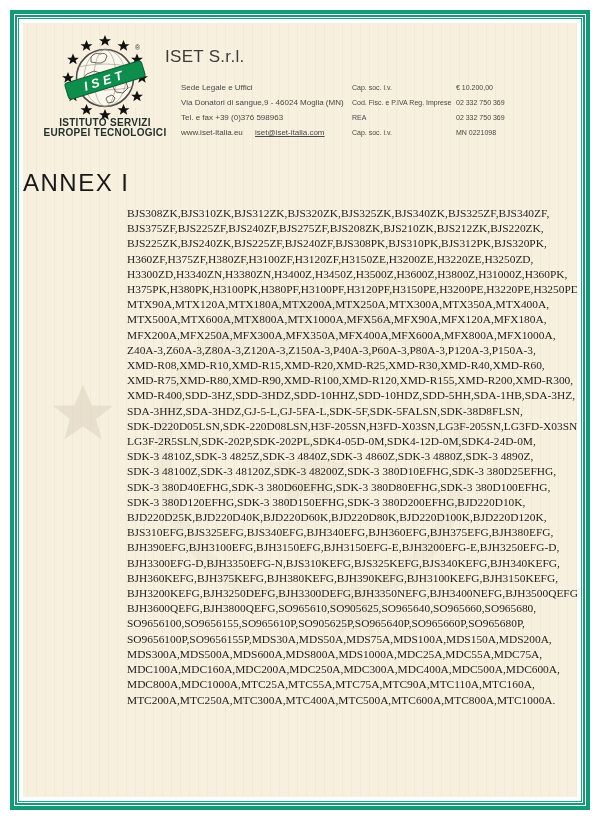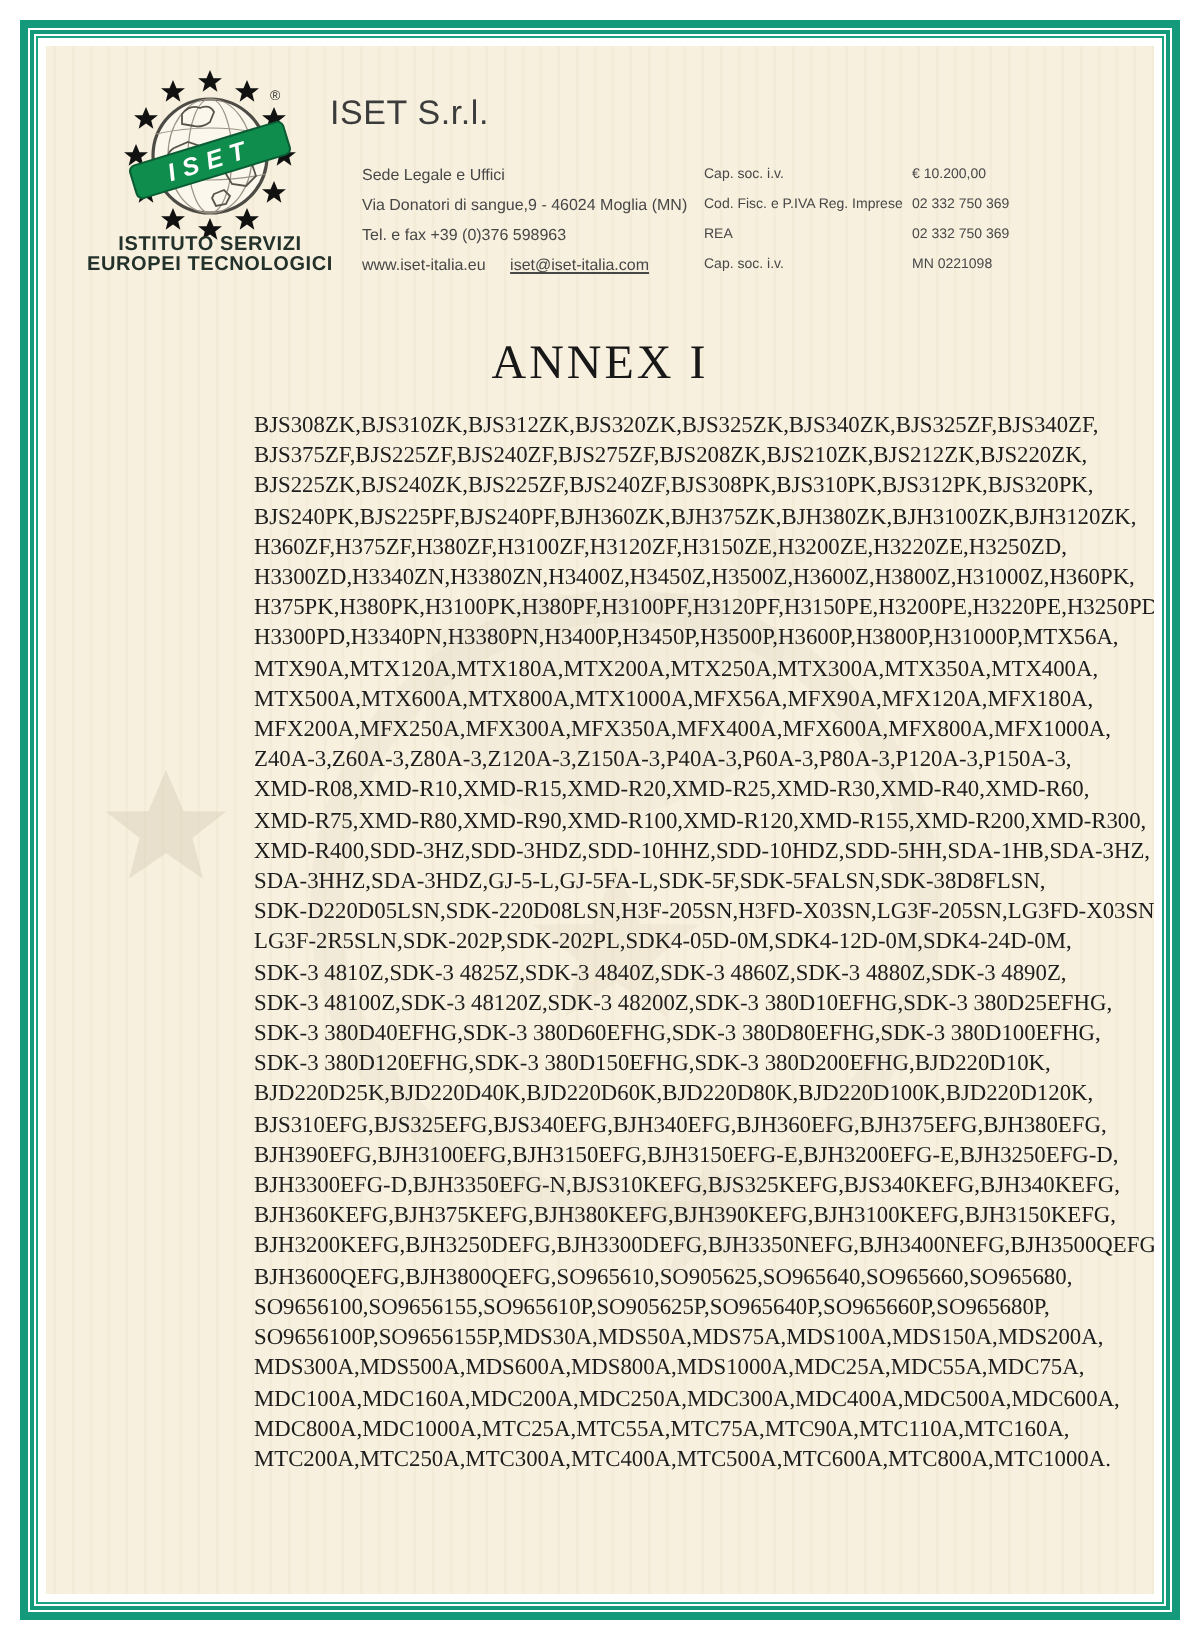--- a/index.html
+++ b/index.html
@@ -28,22 +28,22 @@
   }
   .company-name { position:absolute; left:142px; top:24px; font-size:17px; color:#3c3c3c; letter-spacing:0.3px; }
   .info-block { position:absolute; left:158px; top:57px; font-size:8px; color:#474747; }
   .info-block > div { height:15px; line-height:15px; white-space:nowrap; }
   .email-link { color:#474747; text-decoration:underline; margin-left:10px; }
   .registry { position:absolute; left:329px; top:57px; font-size:7px; color:#474747; }
   .registry .row { position:relative; height:15px; line-height:15px; white-space:nowrap; }
   .registry .val { position:absolute; left:104px; top:0; white-space:nowrap; }
   
   .annex-title {
-    position:absolute; top:146px; left:0; right:0; text-align:center;
-    font-family:Liberation Serif, serif; font-size:24px; letter-spacing:1.5px; color:#181818;
+    position:absolute; top:146px; left:0; right:0; text-align:left;
+    font-family:Liberation Sans, sans-serif; font-size:24px; letter-spacing:1.5px; color:#181818;
   }
   .model-list {
     position:absolute; left:104px; top:183px; width:432px;
     font-family:"Liberation Serif", serif; font-size:11.4px; line-height:15.2px;
     color:#1d1d1d; white-space:nowrap;
   }
 </style>
 </head>
 <body>
 
@@ -133,25 +133,23 @@
         <span class="val">MN 0221098</span>
       </div>
     </div>
 
     <div class="annex-title">ANNEX I</div>
 
     <div class="model-list">
       <div>BJS308ZK,BJS310ZK,BJS312ZK,BJS320ZK,BJS325ZK,BJS340ZK,BJS325ZF,BJS340ZF,</div>
       <div>BJS375ZF,BJS225ZF,BJS240ZF,BJS275ZF,BJS208ZK,BJS210ZK,BJS212ZK,BJS220ZK,</div>
       <div>BJS225ZK,BJS240ZK,BJS225ZF,BJS240ZF,BJS308PK,BJS310PK,BJS312PK,BJS320PK,</div>
-      <div>BJS240PK,BJS225PF,BJS240PF,BJH360ZK,BJH375ZK,BJH380ZK,BJH3100ZK,BJH3120ZK,</div>
       <div>H360ZF,H375ZF,H380ZF,H3100ZF,H3120ZF,H3150ZE,H3200ZE,H3220ZE,H3250ZD,</div>
       <div>H3300ZD,H3340ZN,H3380ZN,H3400Z,H3450Z,H3500Z,H3600Z,H3800Z,H31000Z,H360PK,</div>
       <div>H375PK,H380PK,H3100PK,H380PF,H3100PF,H3120PF,H3150PE,H3200PE,H3220PE,H3250PD,</div>
-      <div>H3300PD,H3340PN,H3380PN,H3400P,H3450P,H3500P,H3600P,H3800P,H31000P,MTX56A,</div>
       <div>MTX90A,MTX120A,MTX180A,MTX200A,MTX250A,MTX300A,MTX350A,MTX400A,</div>
       <div>MTX500A,MTX600A,MTX800A,MTX1000A,MFX56A,MFX90A,MFX120A,MFX180A,</div>
       <div>MFX200A,MFX250A,MFX300A,MFX350A,MFX400A,MFX600A,MFX800A,MFX1000A,</div>
       <div>Z40A-3,Z60A-3,Z80A-3,Z120A-3,Z150A-3,P40A-3,P60A-3,P80A-3,P120A-3,P150A-3,</div>
       <div>XMD-R08,XMD-R10,XMD-R15,XMD-R20,XMD-R25,XMD-R30,XMD-R40,XMD-R60,</div>
       <div>XMD-R75,XMD-R80,XMD-R90,XMD-R100,XMD-R120,XMD-R155,XMD-R200,XMD-R300,</div>
       <div>XMD-R400,SDD-3HZ,SDD-3HDZ,SDD-10HHZ,SDD-10HDZ,SDD-5HH,SDA-1HB,SDA-3HZ,</div>
       <div>SDA-3HHZ,SDA-3HDZ,GJ-5-L,GJ-5FA-L,SDK-5F,SDK-5FALSN,SDK-38D8FLSN,</div>
       <div>SDK-D220D05LSN,SDK-220D08LSN,H3F-205SN,H3FD-X03SN,LG3F-205SN,LG3FD-X03SN,</div>
       <div>LG3F-2R5SLN,SDK-202P,SDK-202PL,SDK4-05D-0M,SDK4-12D-0M,SDK4-24D-0M,</div>

